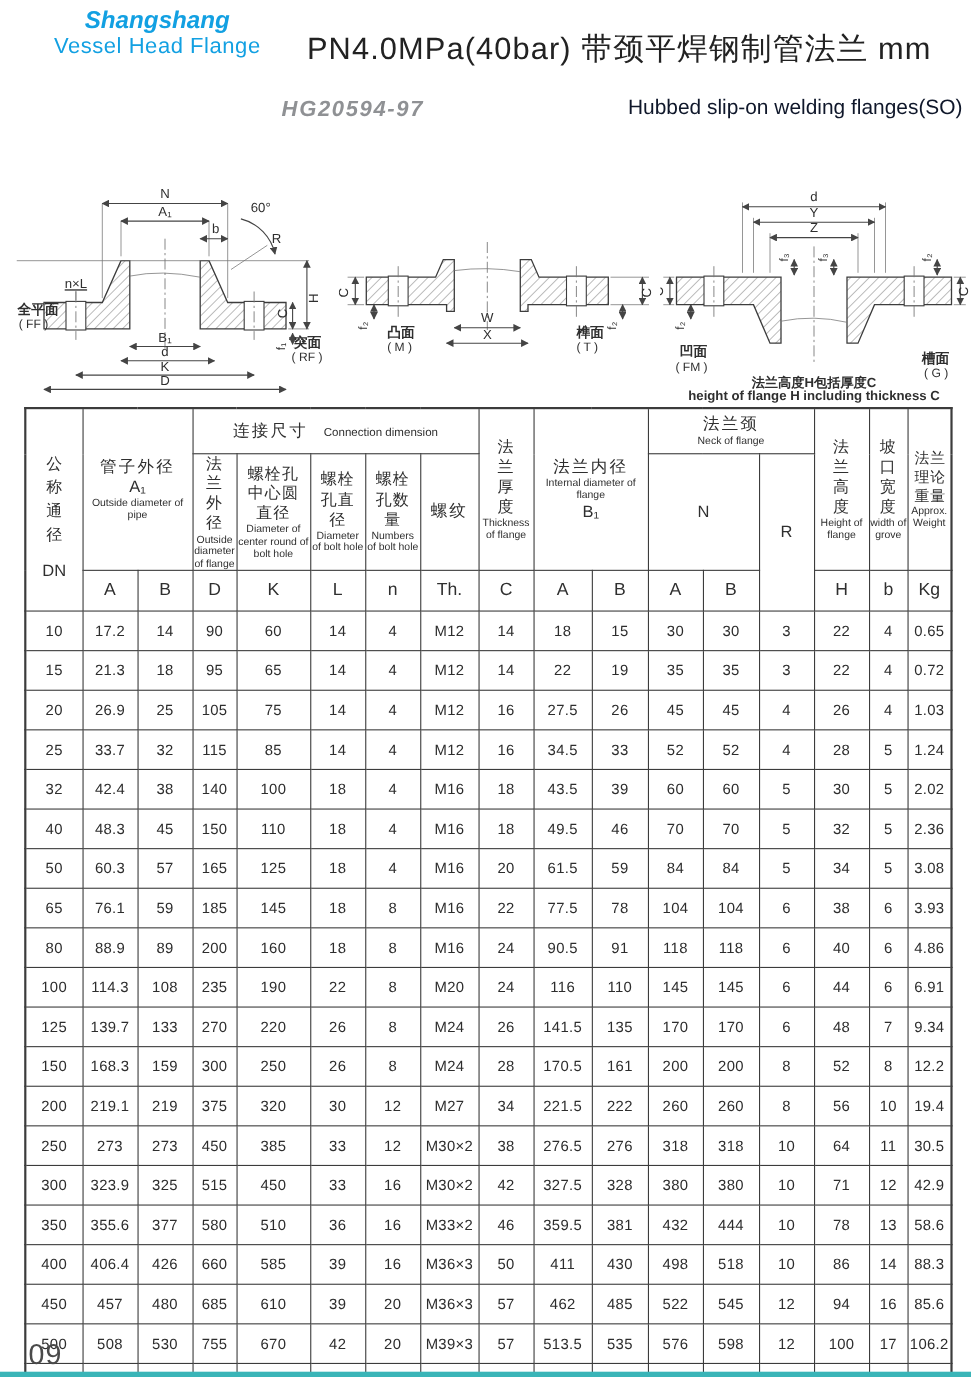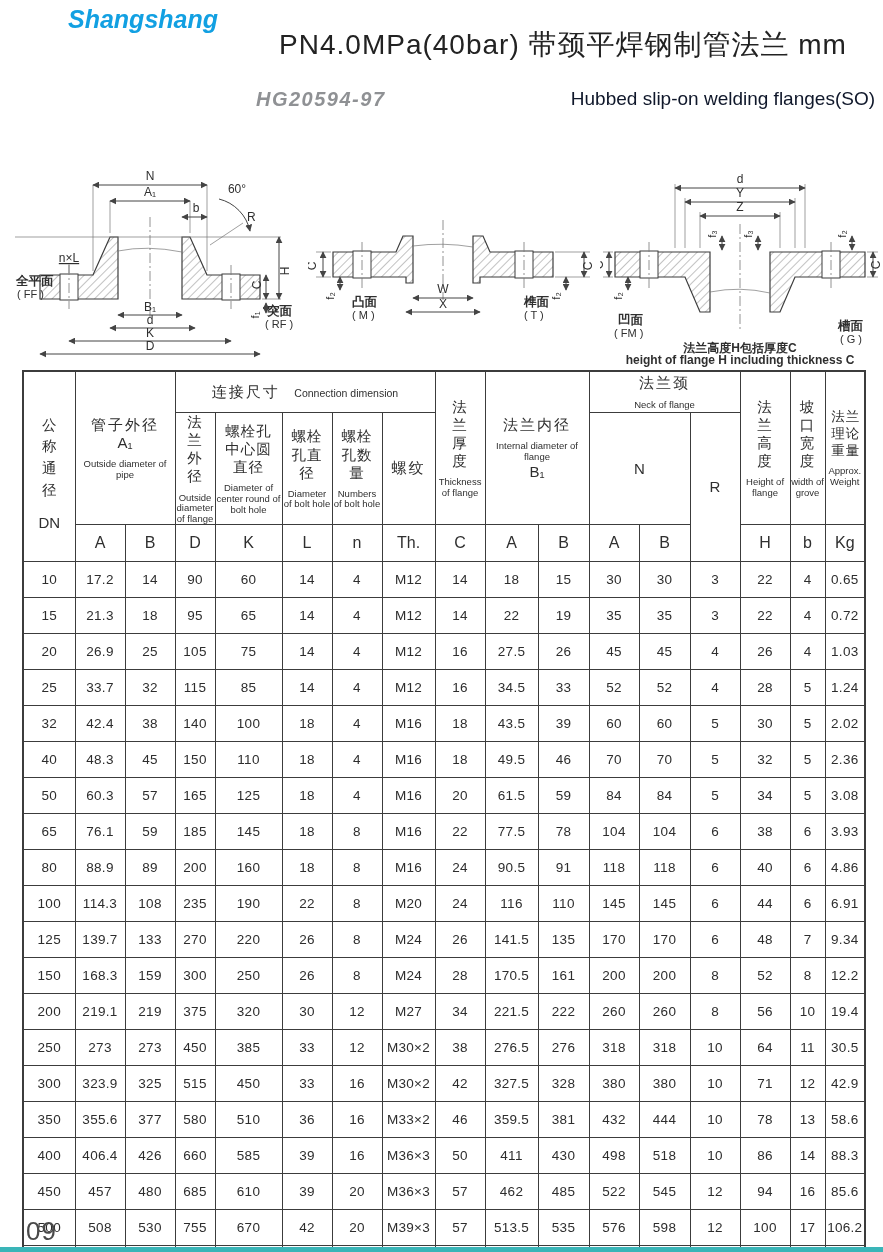--- a/index.html
+++ b/index.html
@@ -1,21 +1,21 @@
 <!DOCTYPE html>
 <html><head>
 <meta charset="utf-8">
 <style>
   html,body{margin:0;padding:0;background:#fff;}
   .page{position:relative;width:883px;height:1252px;background:#fff;overflow:hidden;
         font-family:"Liberation Sans",sans-serif;color:#2f2f2f;}
 
   
   .logo{position:absolute;left:28px;top:6px;width:230px;text-align:center;}
-  .logo-1{font-size:25px;font-weight:bold;font-style:italic;color:#12a0e2;line-height:1.1;}
+  .logo-1{font-size:22px;font-weight:bold;font-style:italic;color:#12a0e2;line-height:1.1;}
   .logo-2{font-size:20px;color:#12a0e2;line-height:1.2;letter-spacing:0.5px;}
   .title{position:absolute;left:248px;top:26px;width:630px;text-align:center;
          font-size:28px;color:#222;letter-spacing:1px;white-space:nowrap;}
   .standard{position:absolute;left:256px;top:88px;font-size:20px;font-weight:bold;
             font-style:italic;color:#8f9194;letter-spacing:1.5px;}
   .subtitle-en{position:absolute;right:8px;top:88px;font-size:19px;color:#0f172a;}
 
   
   .drawings{position:absolute;left:0;top:152px;width:883px;height:210px;}
   .dwg{position:absolute;top:0;}
@@ -35,37 +35,38 @@
           width:842px;background:#fff;}
   .ftable th,.ftable td{border:1.6px solid #3c3c3c;text-align:center;vertical-align:middle;
           padding:0;font-weight:normal;overflow:hidden;}
   .ftable{border:2.5px solid #3c3c3c;}
   .ftable thead tr:nth-child(1) th{height:40px;}
   .ftable thead tr:nth-child(2) th{height:62px;}
   .ftable thead tr:nth-child(3) th{height:36px;font-size:16px;}
   .ftable tbody td{height:35px;font-size:13.5px;letter-spacing:0.3px;color:#2d2d2d;}
   .cn1{font-size:15px;letter-spacing:2px;line-height:1.25;text-align:center;}
   .cnw{margin:0 auto;font-size:14.5px;letter-spacing:1px;line-height:1.25;}
-  .en{font-size:9.5px;line-height:1.12;color:#2f2f2f;margin-top:7px;}
+  .en{font-size:9.5px;line-height:1.12;color:#2f2f2f;margin-top:1px;}
   .en-inline{font-size:10.5px;margin-left:10px;letter-spacing:0;}
   .sym{font-size:15px;line-height:1.2;}
   .vtxt{width:1.1em;margin:12px auto;word-break:break-all;line-height:1.5;font-size:14.5px;}
   .dncode{font-size:15px;margin-top:12px;}
 
   
   .pagenum{position:absolute;left:26px;top:1216px;font-size:26px;color:#4a4a4a;letter-spacing:1px;}
   .footer-bar{position:absolute;left:0;bottom:0;width:883px;height:5px;}
 </style>
 </head>
 <body>
 
 <div class="page">
 
   <div class="logo">
     <div class="logo-1">Shangshang</div>
+    <div class="logo-2">Vessel Head Flange</div>
   </div>
   <div class="title">PN4.0MPa(40bar) 带颈平焊钢制管法兰  mm</div>
   <div class="standard">HG20594-97</div>
   <div class="subtitle-en">Hubbed slip-on welding flanges(SO)</div>
 
   <div class="drawings">
 
     <div class="dwg" style="left:15px;top:5px;">
       <svg width="292" height="205" viewBox="0 0 292 205">
         <defs>

